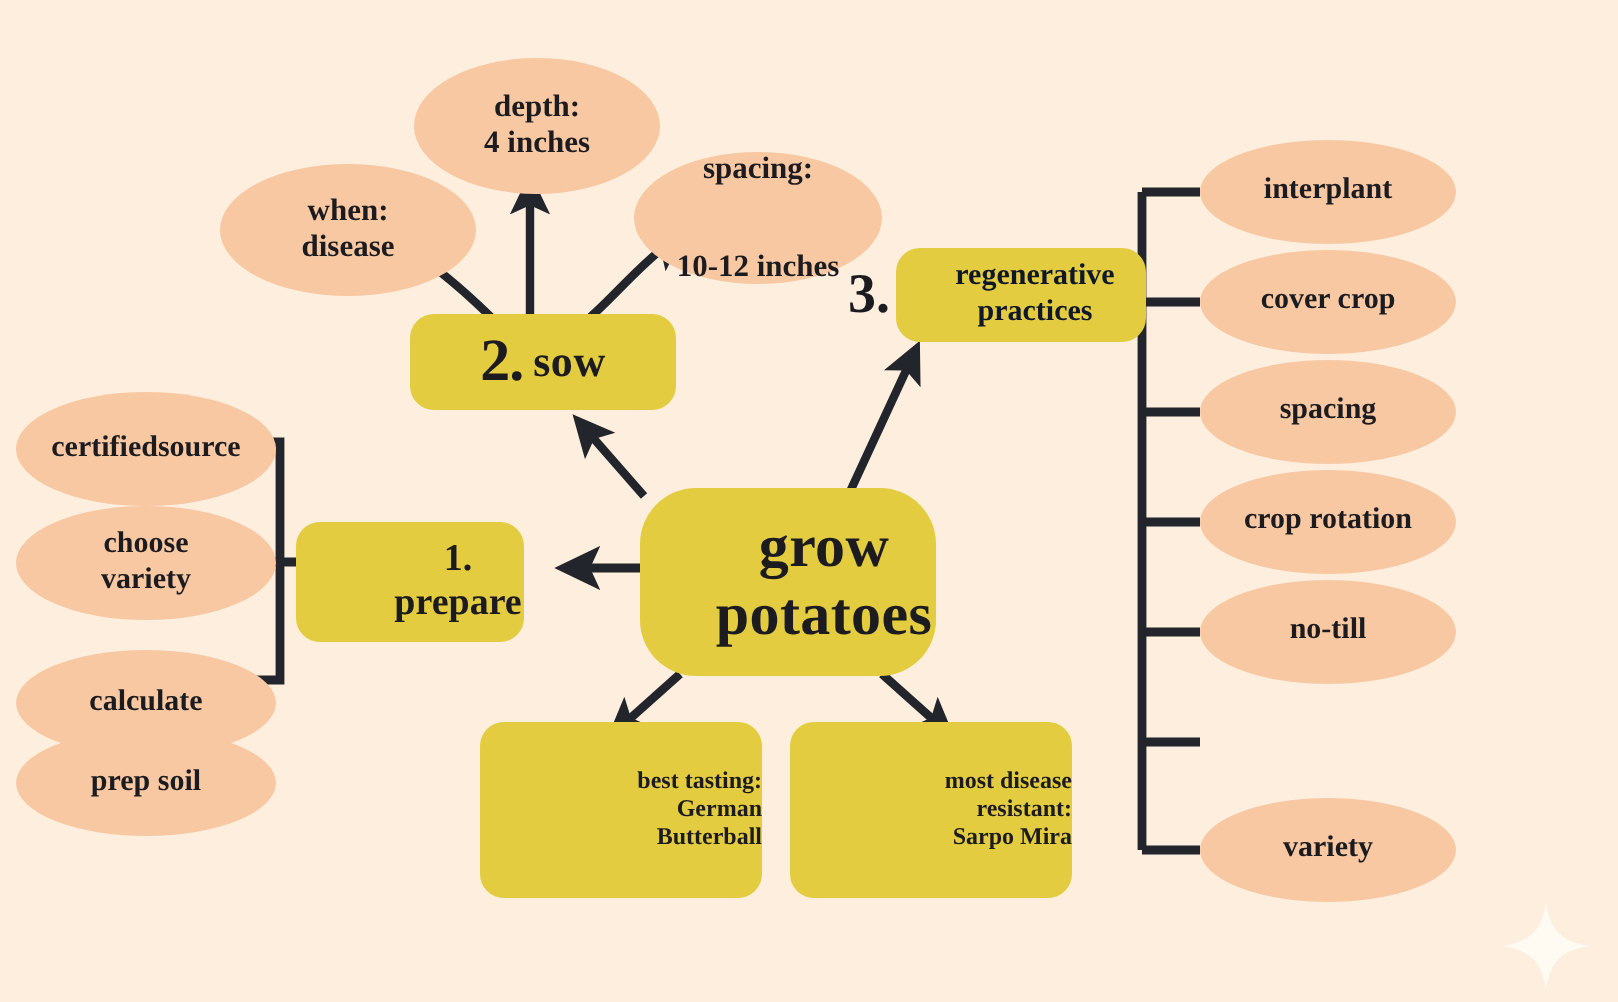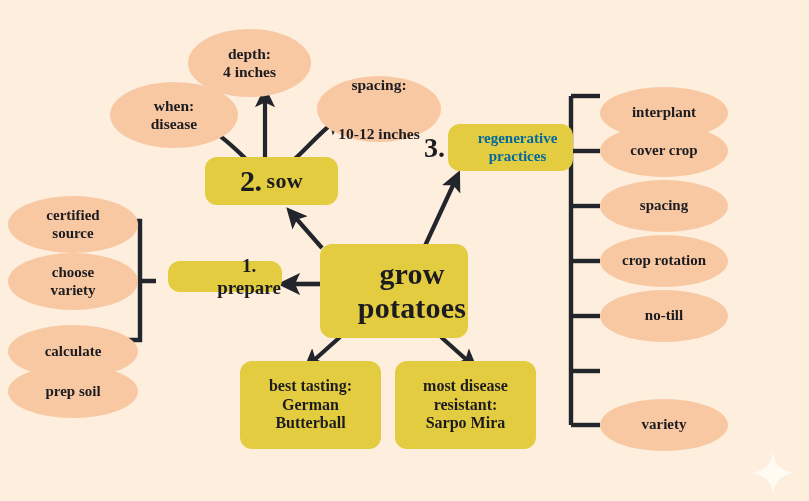--- a/index.html
+++ b/index.html
@@ -37,28 +37,28 @@
   .ellipse {
     background: #f8c8a3;
     border-radius: 50%;
   }
   .box {
     background: #e3cc3f;
     border-radius: 12px;
   }
   .central {
     font-size: 30px;
-    border-radius: 12px;
+    border-radius: 28px;
     letter-spacing: .2px;
     padding-left: 36px;
   }
   .stepbox { font-size: 19px; }
   .ell-sm { font-size: 15px; }
   .ell-md { font-size: 15.5px; }
-  .tipbox { font-size: 16px; }
+  .tipbox { font-size: 12px; align-items: flex-end; }
   .bignum {
     font-size: 30px;
     line-height: 1;
     font-weight: bold;
     letter-spacing: -.5px;
   }
   .sowlabel {
     font-size: 22px;
     font-weight: bold;
     letter-spacing: .3px;
@@ -87,21 +87,21 @@
     background: #e3cc3f;
     border-radius: 12px;
     display: flex;
     align-items: center;
     justify-content: center;
     z-index: 2;
   }
   .regen-text {
     font-size: 15px;
     font-weight: bold;
-    color: #0369a1;
+    color: #0f172a;
     text-align: center;
     line-height: 1.15;
     padding-left: 14px;
   }
   .sparkle {
     position: absolute;
     pointer-events: none;
   }
 </style>
 </head>
@@ -149,68 +149,68 @@
   <div class="node box central" style="left:320px; top:244px; width:148px; height:94px; flex-direction:column;">
     <span>grow</span>
     <span>potatoes</span>
   </div>
 
   <div class="node box stepbox" style="left:205px; top:157px; width:133px; height:48px; gap:5px;">
     <span class="bignum">2.</span>
     <span class="sowlabel">sow</span>
   </div>
 
-  <div class="node box stepbox" style="left:168px; top:261px; width:114px; height:31px;padding-left:48px;">
+  <div class="node box stepbox" style="left:148px; top:261px; width:114px; height:60px;padding-left:48px;">
     <span>1. prepare</span>
   </div>
 
   <div class="regen-wrap" style="left:424px; top:124px; width:150px; height:47px;">
     <div class="regen-box">
       <span class="regen-text">
         <span>regenerative</span><br>
         <span>practices</span>
       </span>
     </div>
     <span class="regen-num">3.</span>
   </div>
 
   <div class="node ellipse ell-md" style="left:110px; top:82px; width:128px; height:66px; flex-direction:column;">
     <span>when:</span>
     <span>disease</span>
   </div>
 
-  <div class="node ellipse ell-md" style="left:188px; top:29px; width:123px; height:68px; flex-direction:column;">
+  <div class="node ellipse ell-md" style="left:207px; top:29px; width:123px; height:68px; flex-direction:column;">
     <span>depth:</span>
     <span>4 inches</span>
   </div>
 
   <div class="node ellipse ell-md" style="left:317px; top:76px; width:124px; height:66px; flex-direction:column;gap:31px;">
     <span>spacing:</span>
     <span>10-12 inches</span>
   </div>
 
-  <div class="node ellipse ell-sm" style="left:8px; top:196px; width:130px; height:57px; flex-direction:column;">
+  <div class="node ellipse ell-sm" style="left:8px; top:196px; width:130px; height:57px; flex-direction:row;">
     <span>certified</span>
     <span>source</span>
   </div>
 
   <div class="node ellipse ell-sm" style="left:8px; top:253px; width:130px; height:57px; flex-direction:column;">
     <span>choose</span>
     <span>variety</span>
   </div>
 
   <div class="node ellipse ell-sm" style="left:8px; top:325px; width:130px; height:53px;">
     <span>calculate</span>
   </div>
 
   <div class="node ellipse ell-sm" style="left:8px; top:365px; width:130px; height:53px;">
     <span>prep soil</span>
   </div>
 
-  <div class="node ellipse ell-sm" style="left:600px; top:87px; width:128px; height:52px;align-items:center;">
+  <div class="node ellipse ell-sm" style="left:600px; top:70px; width:128px; height:52px;align-items:center;">
     <span>interplant</span>
   </div>
   <div class="node ellipse ell-sm" style="left:600px; top:125px; width:128px; height:52px;justify-content:center;">
     <span>cover crop</span>
   </div>
   <div class="node ellipse ell-sm" style="left:600px; top:180px; width:128px; height:52px;">
     <span>spacing</span>
   </div>
   <div class="node ellipse ell-sm" style="left:600px; top:235px; width:128px; height:52px;">
     <span>crop rotation</span>

